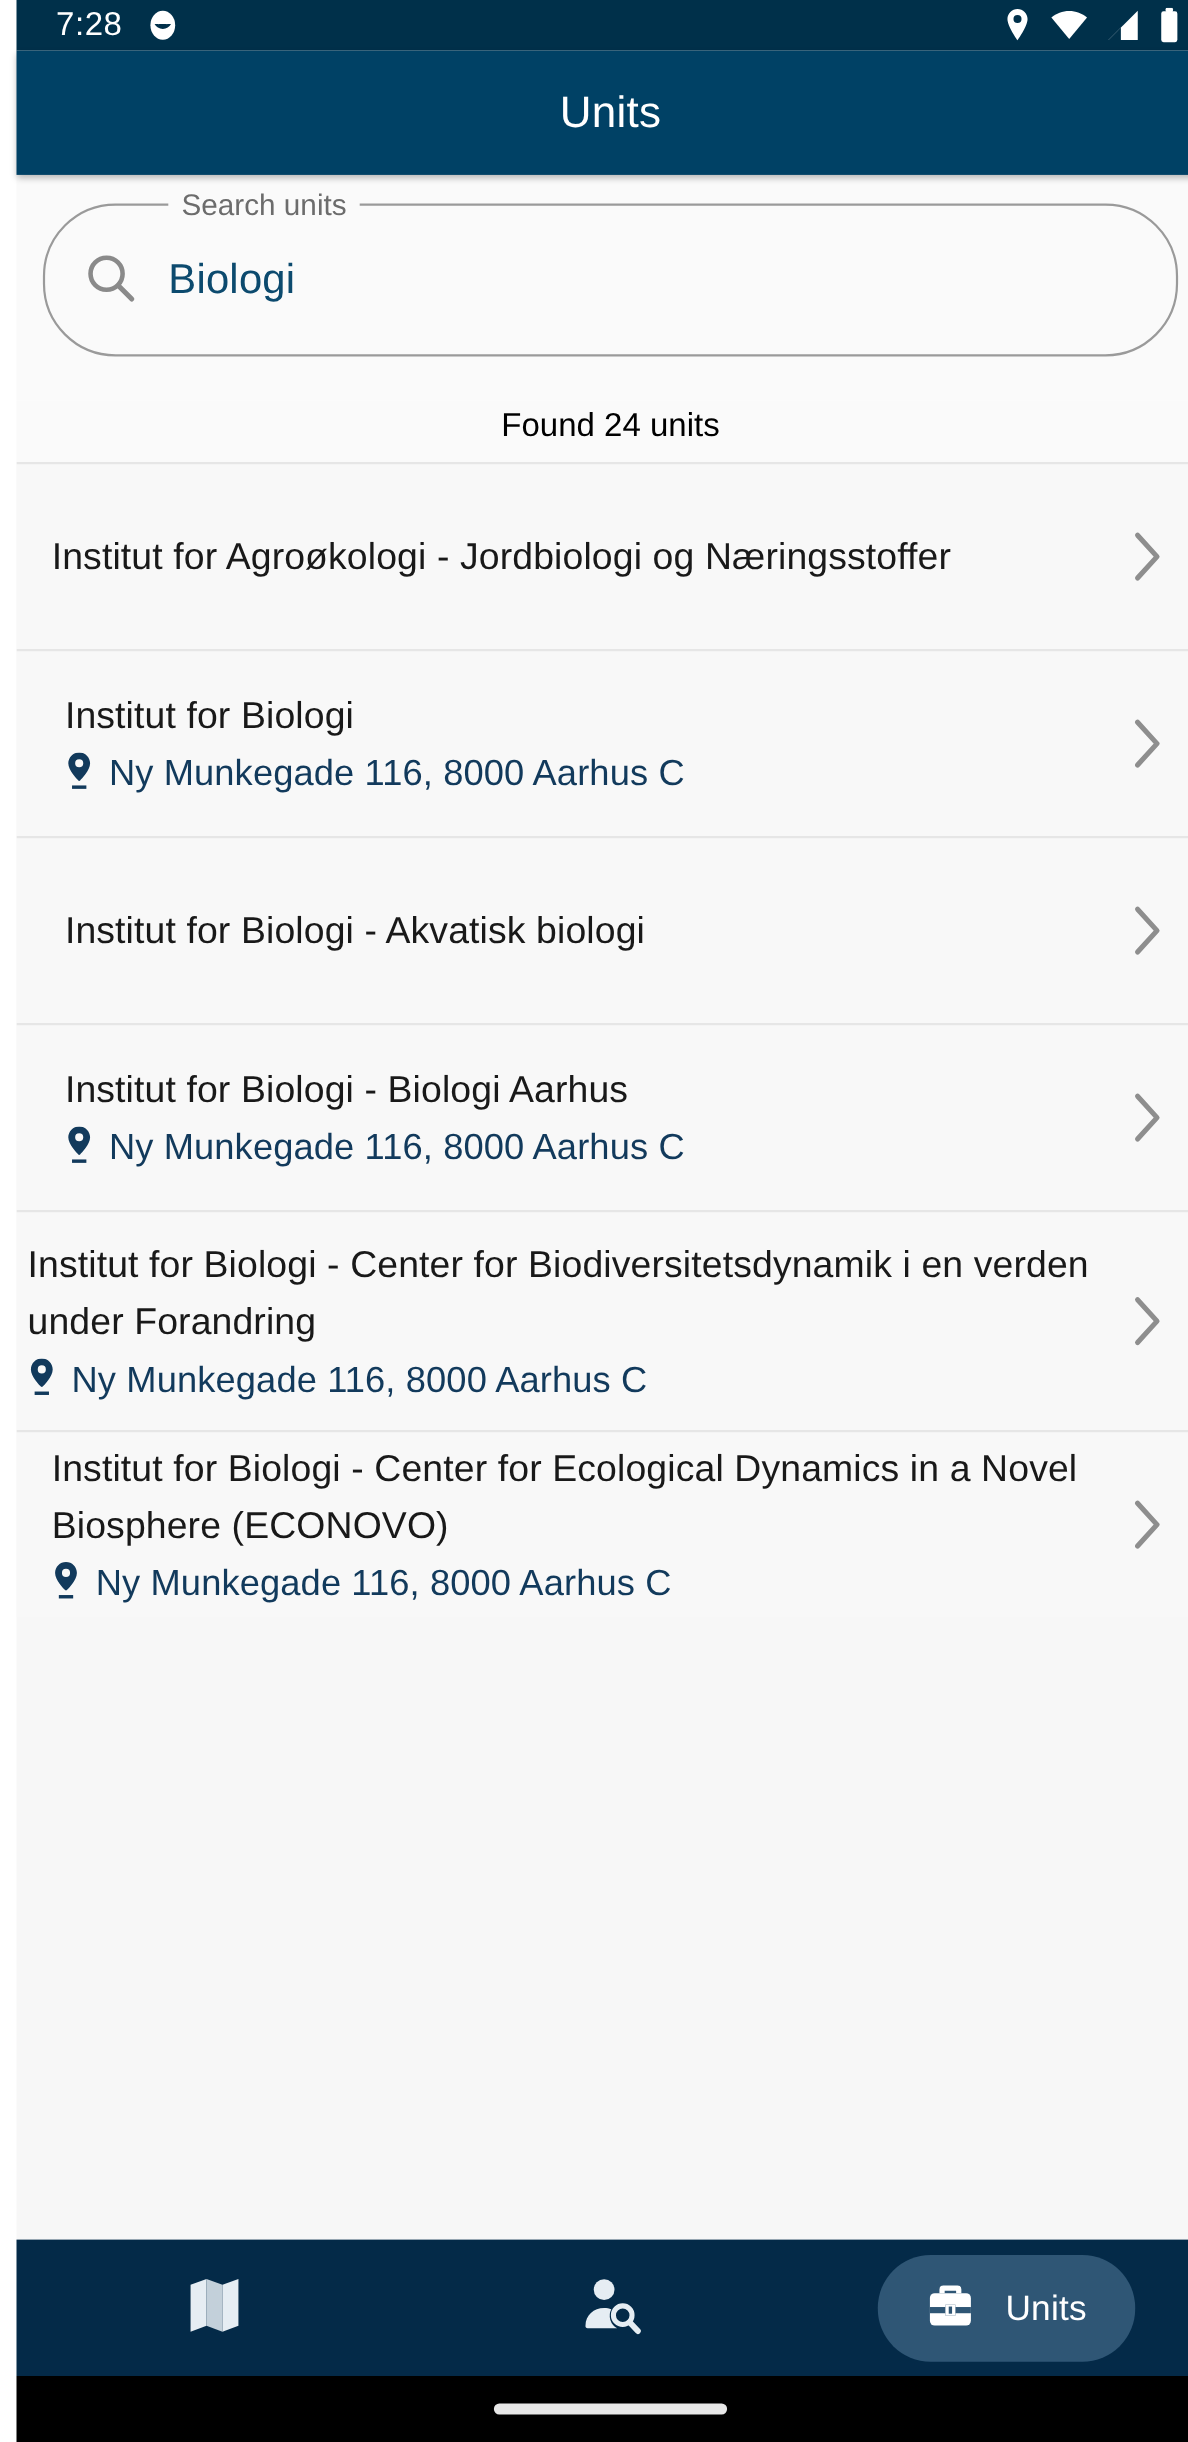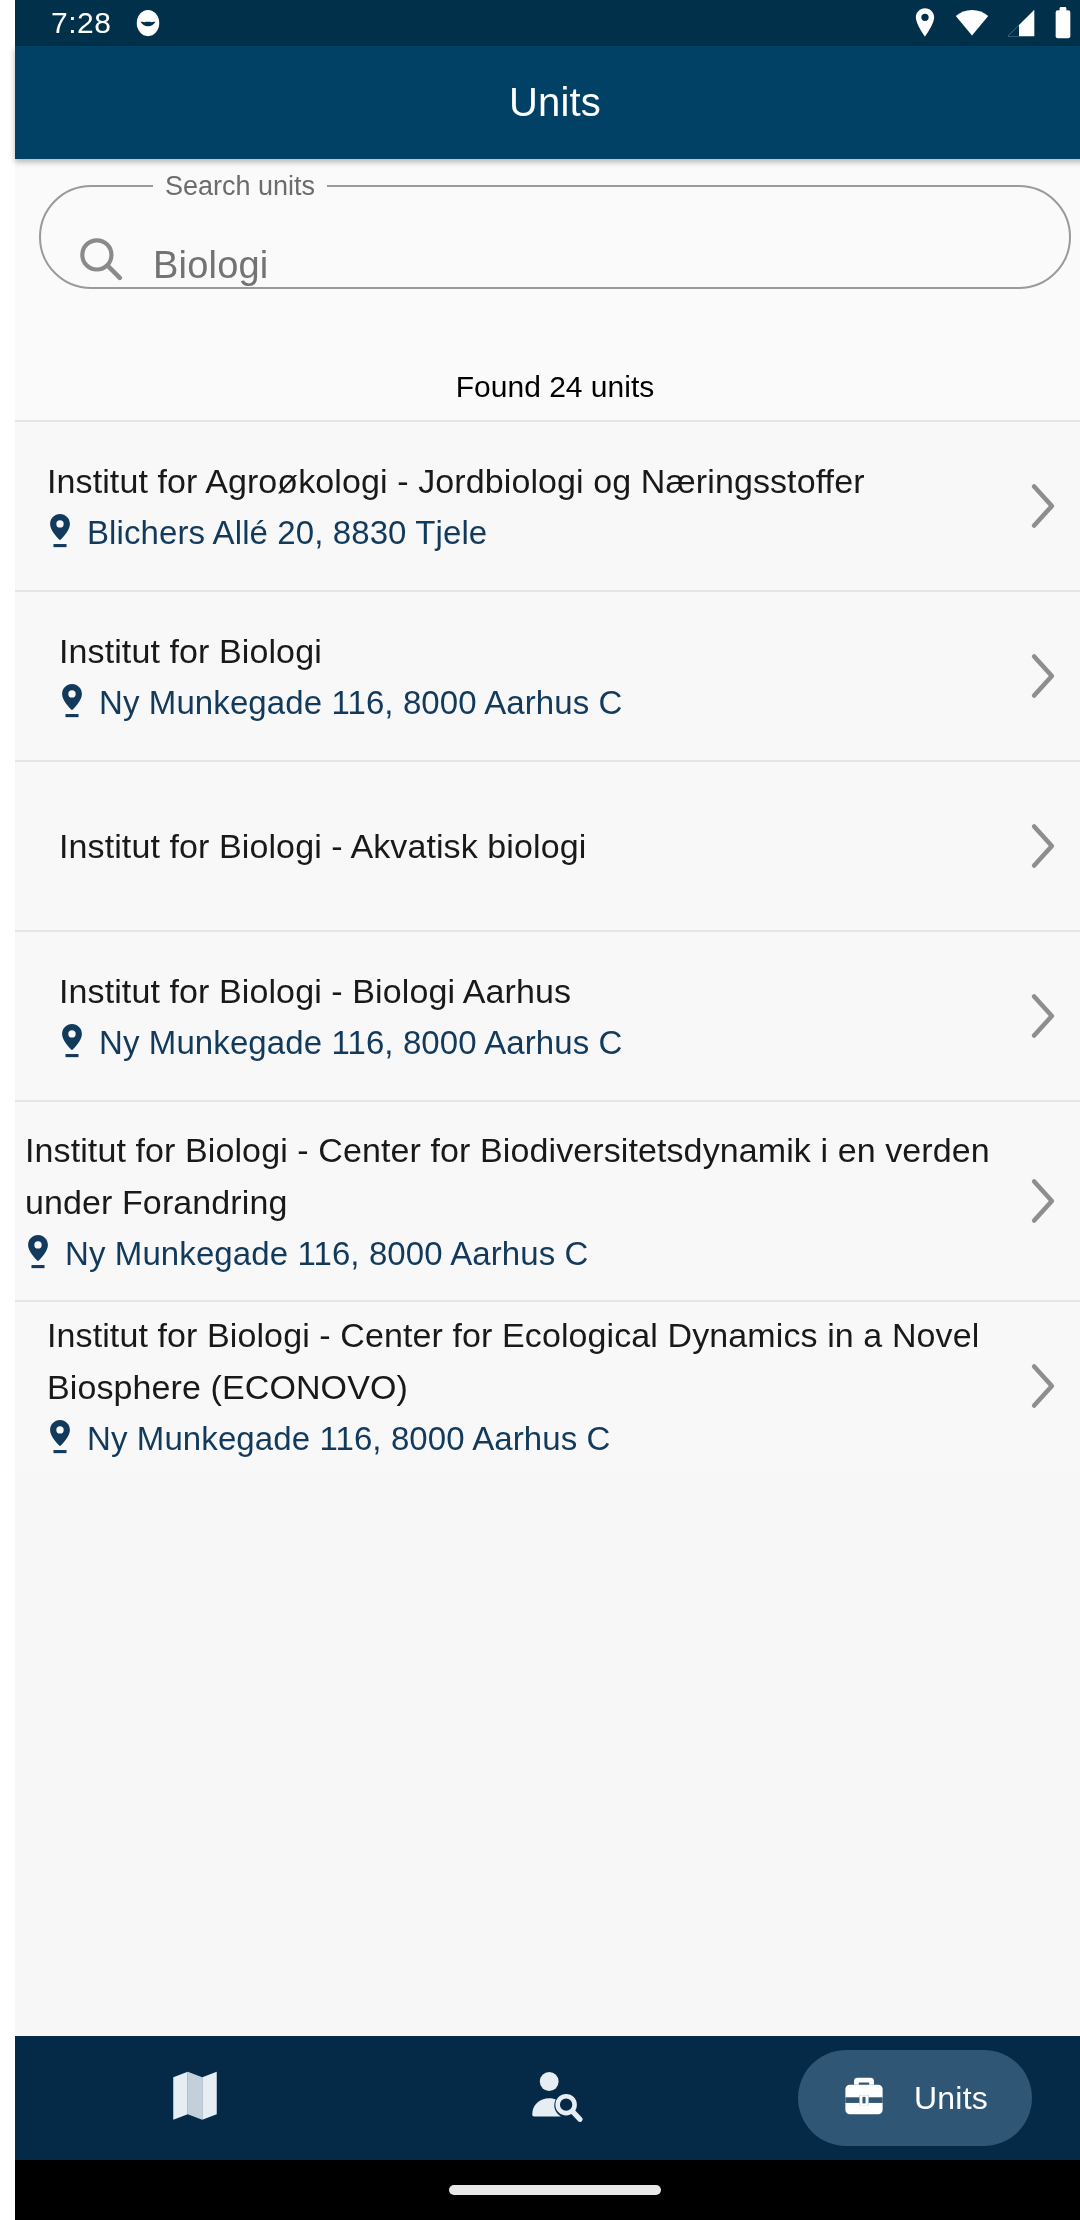--- a/index.html
+++ b/index.html
@@ -30,33 +30,33 @@
     background:#004165;
     display:flex; align-items:center; justify-content:center;
     box-shadow:0 3px 6px rgba(0,0,0,.28);
     position:relative; z-index:5;
   }
   .app-bar-title { color:#ffffff; font-size:40px; font-weight:400; letter-spacing:.2px; }
 
   
   .search-area { flex:0 0 205px; background:#fafafa; padding:26px 24px 0 24px; position:relative; }
   .search-field {
-    position:relative; height:104px;
+    position:relative; height:139px;
     border:2px solid #9a9a9a; border-radius:66px;
-    display:flex; align-items:flex-end; padding:0 34px;
+    display:flex; align-items:center; padding:0 34px;
     background:transparent;
   }
   .search-legend {
     position:absolute; top:-16px; left:112px;
     background:#fafafa; padding:0 12px;
     font-size:27px; color:#6c6c6c; line-height:30px;
     white-space:nowrap;
   }
   .search-icon { flex:0 0 auto; margin-right:28px; display:block; }
-  .search-value { font-size:38px; color:#737373; letter-spacing:.2px; }
+  .search-value { font-size:38px; color:#0c4a6e; letter-spacing:.2px; }
 
   .found-text {
     text-align:center; font-size:30px; color:#000000;
     background:#fafafa; padding:6px 0 16px 0;
   }
 
   
   .list { flex:1 1 auto; background:#f7f7f7; overflow:hidden; }
   .list-item {
     position:relative;
@@ -157,29 +157,20 @@
     </div>
   </div>
 
   <div class="found-text">Found 24 units</div>
 
   <div class="list">
 
     <div class="list-item h2">
       <div class="item-body">
         <div class="item-title">Institut for Agroøkologi - Jordbiologi og Næringsstoffer</div>
-        <div class="item-address-row">
-          <span class="pin-icon">
-            <svg width="26" height="34" viewBox="0 0 18 24">
-              <path d="M9 0C5.1 0 2 3.1 2 7c0 4.6 5.6 10.2 6.4 11a0.85 0.85 0 0 0 1.2 0C10.4 17.2 16 11.6 16 7c0-3.9-3.1-7-7-7zm0 9.6A2.6 2.6 0 1 1 9 4.4a2.6 2.6 0 0 1 0 5.2z" fill="#123a5c"></path>
-              <rect x="4.4" y="21.2" width="9.2" height="2.2" fill="#123a5c"></rect>
-            </svg>
-          </span>
-          <span class="item-address">Blichers Allé 20, 8830 Tjele</span>
-        </div>
       </div>
       <div class="chevron">
         <svg width="34" height="46" viewBox="0 0 16 26">
           <polyline points="3,2 13,13 3,24" fill="none" stroke="#8e8e8e" stroke-width="2.6" stroke-linecap="round" stroke-linejoin="round"></polyline>
         </svg>
       </div>
     </div>
 
     <div class="list-item h1">
       <div class="item-body">

